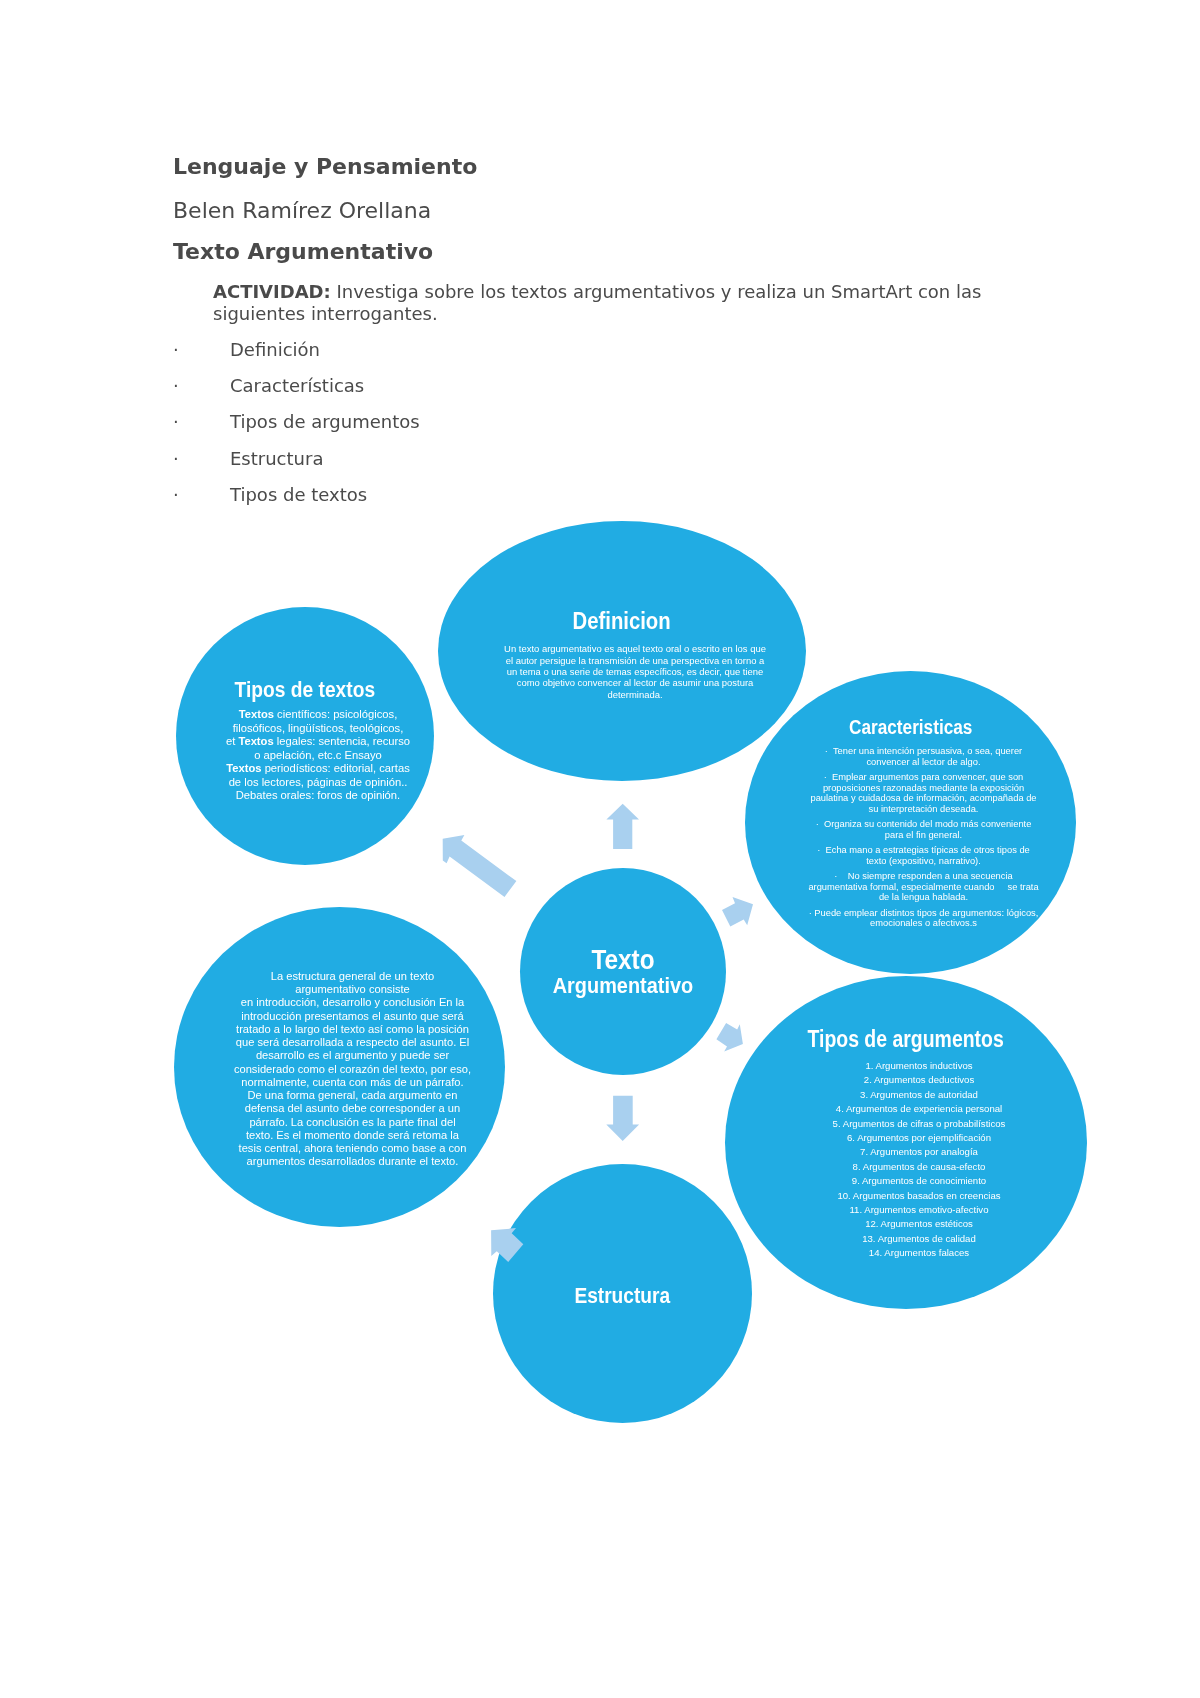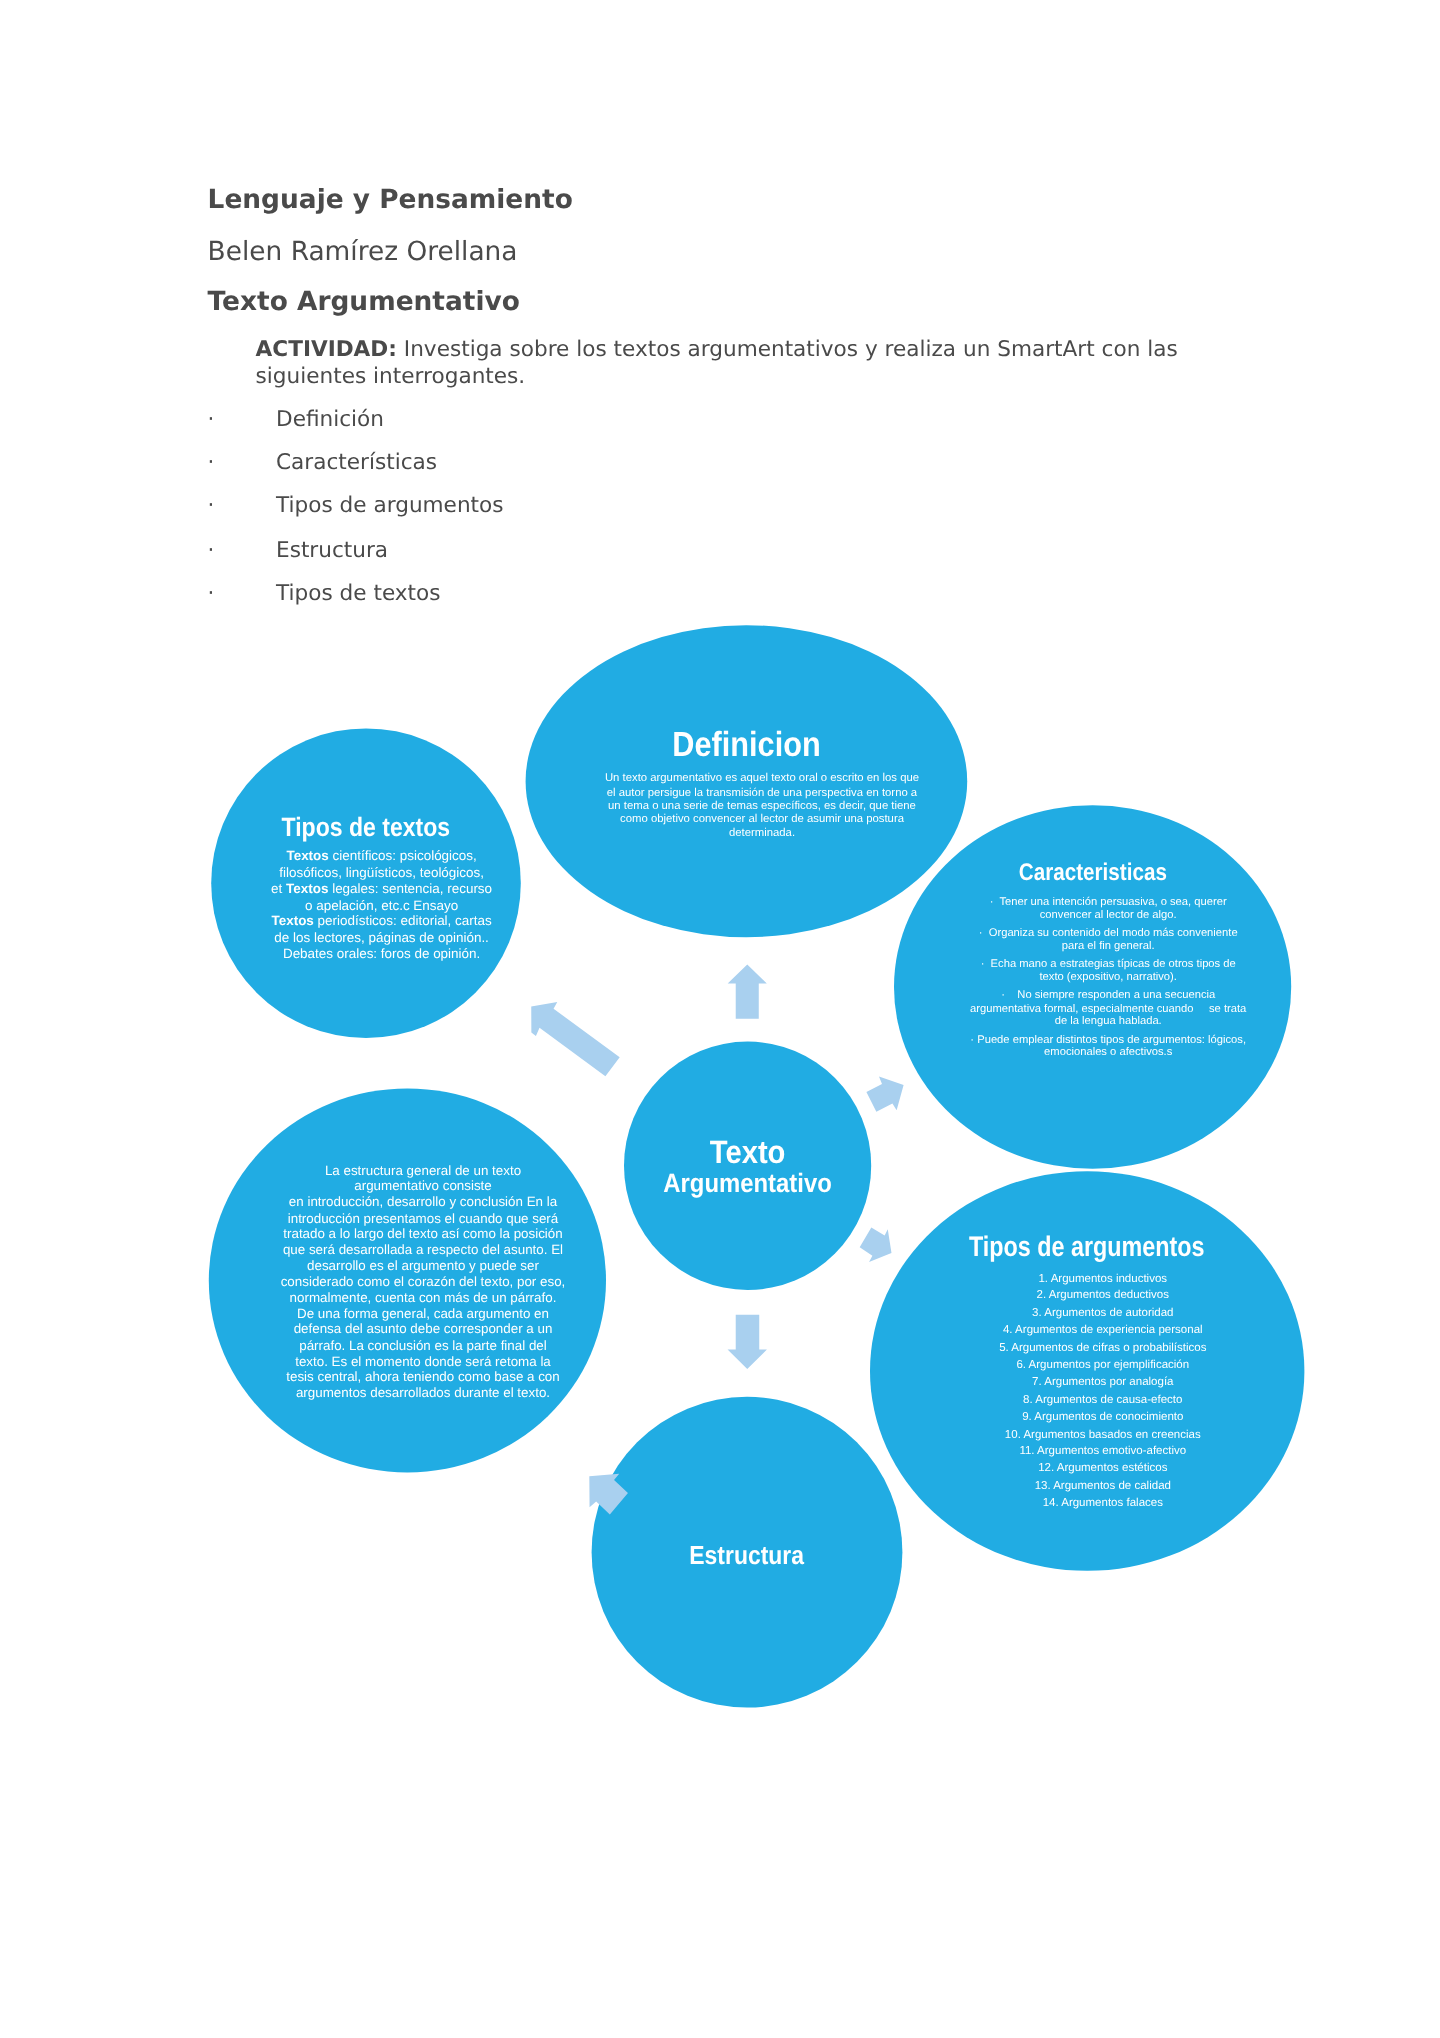--- a/index.html
+++ b/index.html
@@ -77,40 +77,46 @@
             <span class="ln">o apelación, etc.c Ensayo</span>
             <span class="ln"><b>Textos</b> periodísticos: editorial, cartas</span>
             <span class="ln">de los lectores, páginas de opinión..</span>
             <span class="ln">Debates orales: foros de opinión.</span>
           </span>
       </div>
     </div>
 
     <div class="node" id="n-definicion" style="left:438px;top:521px;width:368px;height:260px">
       <div class="inner" style="top:87px">
-        <span class="ttl" style="font-size:29px;line-height:26px"><i style="transform: scaleX(0.8825);">Definicion</i></span>
+        <span class="ttl" style="font-size:23px;line-height:26px"><i style="transform: scaleX(0.8825);">Definicion</i></span>
         <span class="bd" style="font-size:9.45px;line-height:11.35px;padding-top:9.3px">
             <span class="ln">Un texto argumentativo es aquel texto oral o escrito en los que</span>
             <span class="ln">el autor persigue la transmisión de una perspectiva en torno a</span>
             <span class="ln">un tema o una serie de temas específicos, es decir, que tiene</span>
             <span class="ln">como objetivo convencer al lector de asumir una postura</span>
             <span class="ln">determinada.</span>
           </span>
       </div>
     </div>
 
     <div class="node" id="n-caracteristicas" style="left:745px;top:671px;width:331px;height:303px">
       <div class="inner" style="top:44px">
         <span class="ttl" style="font-size:20.0px;line-height:24px"><i style="transform: scaleX(0.86);">Caracteristicas</i></span>
         <span class="bd" style="font-size:9.34px;line-height:10.5px;padding-top:7px">
             <p>
               <span class="ln">·  Tener una intención persuasiva, o sea, querer</span>
               <span class="ln">convencer al lector de algo.</span>
             </p>
             <p>
+              <span class="ln">·  Emplear argumentos para convencer, que son</span>
+              <span class="ln">proposiciones razonadas mediante la exposición</span>
+              <span class="ln">paulatina y cuidadosa de información, acompañada de</span>
+              <span class="ln">su interpretación deseada.</span>
+            </p>
+            <p>
               <span class="ln">·  Organiza su contenido del modo más conveniente</span>
               <span class="ln">para el fin general.</span>
             </p>
             <p>
               <span class="ln">·  Echa mano a estrategias típicas de otros tipos de</span>
               <span class="ln">texto (expositivo, narrativo).</span>
             </p>
             <p>
               <span class="ln">·    No siempre responden a una secuencia</span>
               <span class="ln">argumentativa formal, especialmente cuando     se trata</span>
@@ -123,21 +129,21 @@
           </span>
       </div>
     </div>
 
     <div class="node" id="n-estructuratexto" style="left:174px;top:907px;width:331px;height:320px">
       <div class="inner" style="top:63px">
         <span class="bd" style="font-size:11.15px;line-height:13.23px">
             <span class="ln">La estructura general de un texto</span>
             <span class="ln">argumentativo consiste</span>
             <span class="ln">en introducción, desarrollo y conclusión En la</span>
-            <span class="ln">introducción presentamos el cuando que será</span>
+            <span class="ln">introducción presentamos el asunto que será</span>
             <span class="ln">tratado a lo largo del texto así como la posición</span>
             <span class="ln">que será desarrollada a respecto del asunto. El</span>
             <span class="ln">desarrollo es el argumento y puede ser</span>
             <span class="ln">considerado como el corazón del texto, por eso,</span>
             <span class="ln">normalmente, cuenta con más de un párrafo.</span>
             <span class="ln">De una forma general, cada argumento en</span>
             <span class="ln">defensa del asunto debe corresponder a un</span>
             <span class="ln">párrafo. La conclusión es la parte final del</span>
             <span class="ln">texto. Es el momento donde será retoma la</span>
             <span class="ln">tesis central, ahora teniendo como base a con</span>

